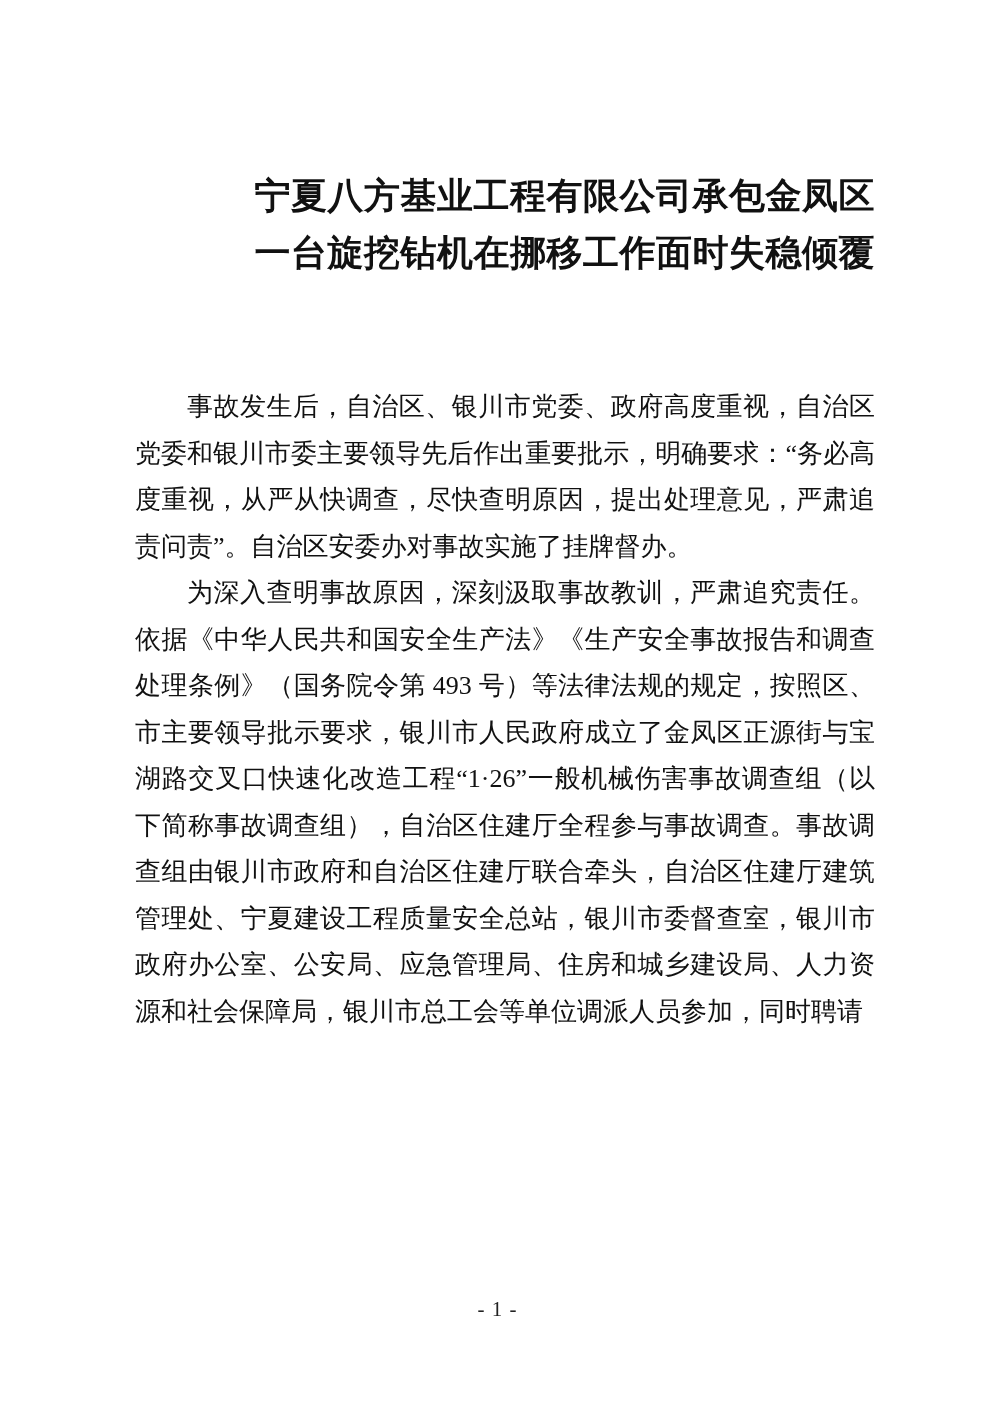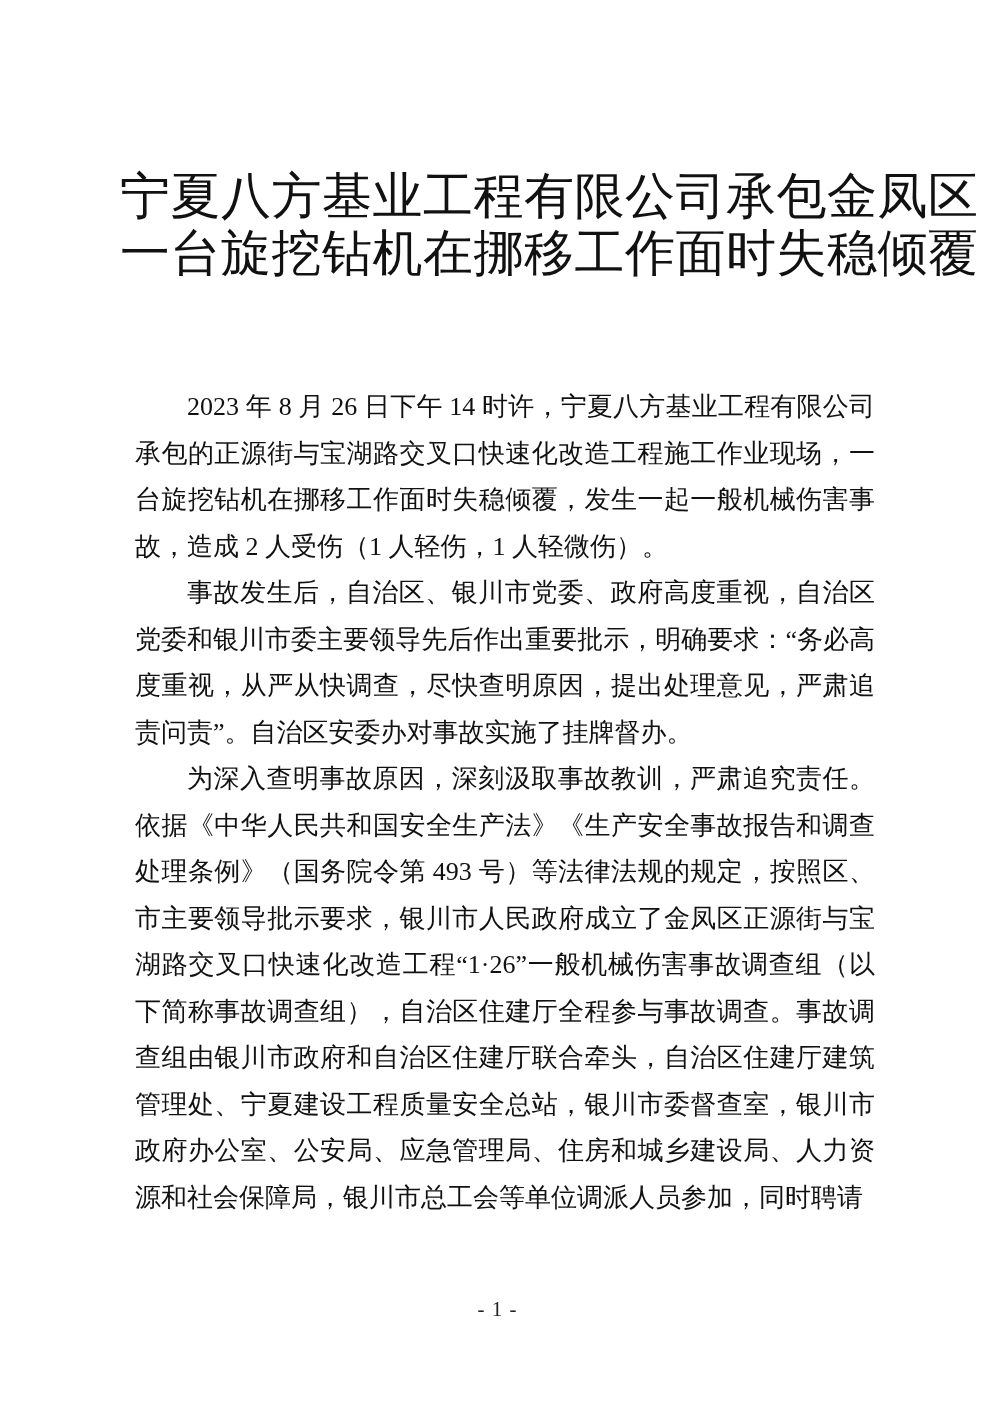--- a/index.html
+++ b/index.html
@@ -16,22 +16,22 @@
     color: #111111;
     font-family: "Liberation Serif", "DejaVu Serif", serif;
     overflow: hidden;
   }
   .doc-title {
     position: absolute;
     top: 168px;
     left: 120px;
     width: 755px;
     text-align: right;
-    font-weight: normal;
-    font-size: 50px;
+    font-weight: bold;
+    font-size: 36px;
     line-height: 57px;
     letter-spacing: 0.5px;
     white-space: nowrap;
   }
   .doc-body {
     position: absolute;
     top: 384px;
     left: 135px;
     width: 740px;
     font-size: 26px;
@@ -59,20 +59,19 @@
 <body>
 
 <div class="sheet">
 
   <div class="doc-title">
     <div>宁夏八方基业工程有限公司承包金凤区</div>
     <div>一台旋挖钻机在挪移工作面时失稳倾覆</div>
   </div>
 
   <div class="doc-body">
-    <p>2023 年 8 月 26 日下午 14 时许，宁夏八方基业工程有限公司承包的正源街与宝湖路交叉口快速化改造工程施工作业现场，一台旋挖钻机在挪移工作面时失稳倾覆，发生一起一般机械伤害事故，造成 2 人受伤（1 人轻伤，1 人轻微伤）。</p>
     <p>事故发生后，自治区、银川市党委、政府高度重视，自治区党委和银川市委主要领导先后作出重要批示，明确要求：“务必高度重视，从严从快调查，尽快查明原因，提出处理意见，严肃追责问责”。自治区安委办对事故实施了挂牌督办。</p>
     <p>为深入查明事故原因，深刻汲取事故教训，严肃追究责任。依据《中华人民共和国安全生产法》《生产安全事故报告和调查处理条例》（国务院令第 493 号）等法律法规的规定，按照区、市主要领导批示要求，银川市人民政府成立了金凤区正源街与宝湖路交叉口快速化改造工程“1·26”一般机械伤害事故调查组（以下简称事故调查组），自治区住建厅全程参与事故调查。事故调查组由银川市政府和自治区住建厅联合牵头，自治区住建厅建筑管理处、宁夏建设工程质量安全总站，银川市委督查室，银川市政府办公室、公安局、应急管理局、住房和城乡建设局、人力资源和社会保障局，银川市总工会等单位调派人员参加，同时聘请</p>
   </div>
 
   <div class="doc-footer">- 1 -</div>
 
 </div>
 
 </body></html>

